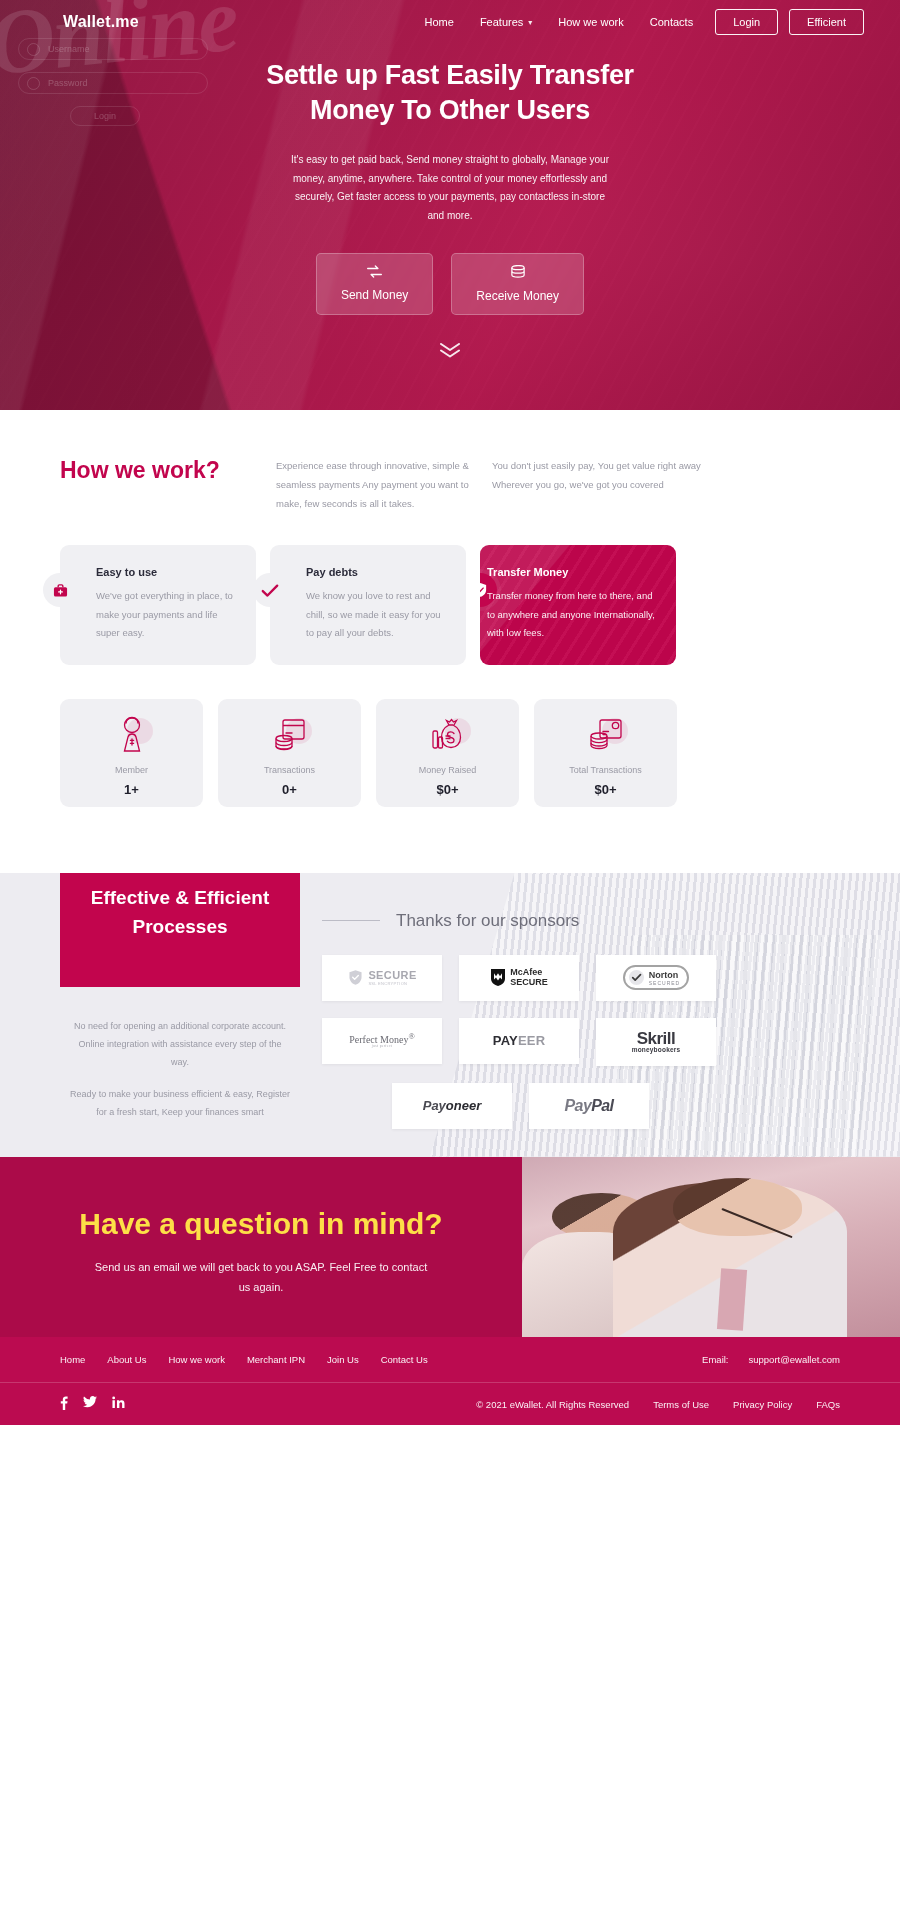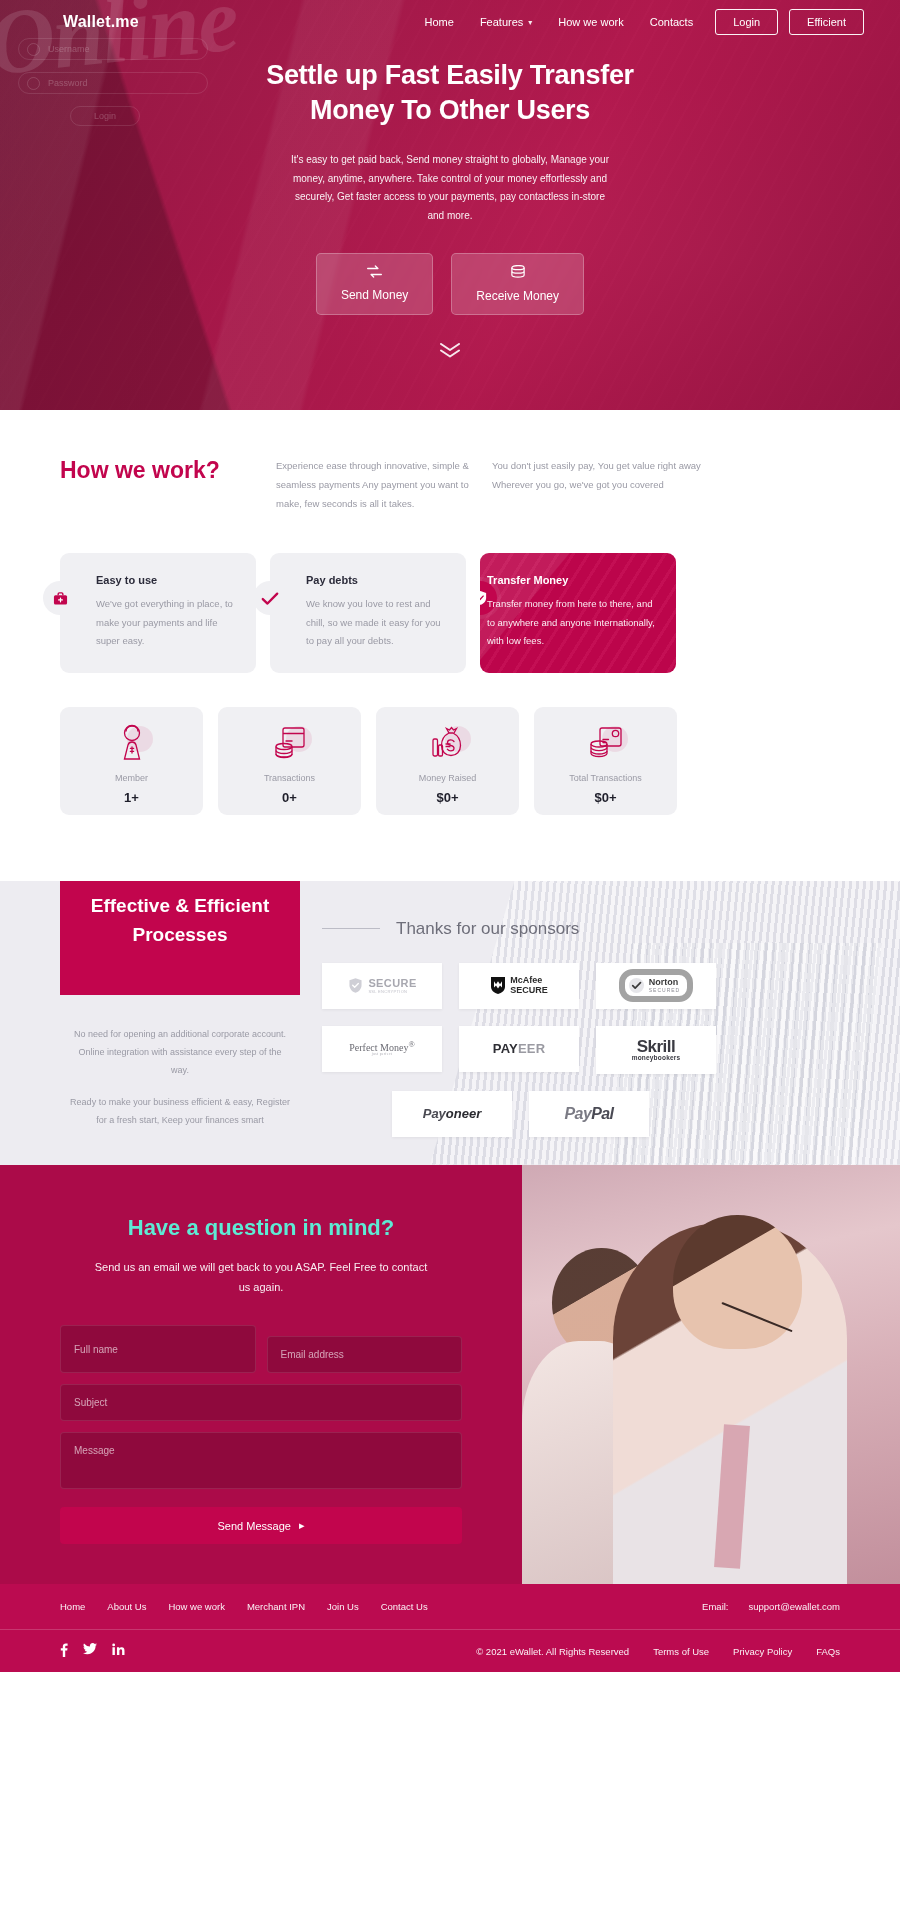--- a/index.html
+++ b/index.html
@@ -127,21 +127,21 @@
     color: #c2054d; font-size: 23px; font-weight: 700; line-height: 1.24;
     width: 212px; flex: none;
   }
   .how-col {
     font-size: 9.5px; color: #9a9aa5; line-height: 2.0;
     width: 212px; flex: none;
   }
   .how-col.second { margin-left: 4px; }
   .how-col.third { margin-left: 4px; }
 
-  .cards { display: flex; gap: 14px; margin-top: 40px; }
+  .cards { display: flex; gap: 14px; margin-top: 32px; }
   .card {
     position: relative;
     background: #f0f0f3; border-radius: 9px;
     padding: 21px 20px 22px 36px;
     width: 196px; min-height: 112px;
   }
   .card.active { background: #c2054d; overflow: hidden; padding-left: 7px; }
   .card.active::before{
     content:"";position:absolute;inset:0;
     background:
@@ -221,40 +221,40 @@
   }
   .sp-card.tall { height: 48px; }
   .sp-row3 { display:flex; gap: 17px; margin-top: 17px; margin-left: 70px; }
   .logo-secure{display:flex;align-items:center;gap:4px;color:#b3b3bb;}
   .logo-secure .lbl{font-size:11px;font-weight:700;color:#a8a8b0;letter-spacing:.4px;line-height:1;}
   .logo-secure .sub{font-size:4px;color:#c2c2ca;letter-spacing:.3px;}
   .logo-mcafee{display:flex;align-items:center;gap:4px;}
   .logo-mcafee .txt{line-height:1.05;}
   .logo-mcafee .t1{font-size:9px;font-weight:700;color:#2b2b2b;}
   .logo-mcafee .t2{font-size:9px;font-weight:700;color:#2b2b2b;}
-  .logo-norton{display:flex;align-items:center;gap:4px;border:6px solid #a3a3a3;border-radius:14px;padding:2px 7px 2px 3px;}
+  .logo-norton{display:flex;align-items:flex-end;gap:4px;border:2px solid #a3a3a3;border-radius:14px;padding:2px 7px 2px 3px;}
   .logo-norton .nt{line-height:1.05;text-align:left;}
   .logo-norton .n1{font-size:9px;font-weight:700;color:#3a3a3a;}
   .logo-norton .n2{font-size:5px;color:#8a8a92;letter-spacing:1px;}
   .logo-pm{font-family:"Liberation Serif",serif;font-size:10px;color:#6a6a72;text-align:center;line-height:1.1;}
   .logo-pm .pmsub{font-size:3.5px;color:#a9a9b1;letter-spacing:.4px;}
   .logo-payeer{font-size:13px;font-weight:700;letter-spacing:.2px;}
   .logo-payeer .a{color:#2e2e34;} .logo-payeer .b{color:#9a9aa2;}
   .logo-skrill{text-align:center;line-height:1;}
   .logo-skrill .s1{font-size:17px;font-weight:700;color:#3a3a42;letter-spacing:-.5px;}
   .logo-skrill .s2{font-size:6.5px;font-weight:700;color:#3a3a42;letter-spacing:.2px;}
   .logo-payoneer{font-size:13px;font-style:italic;color:#4a4a52;font-weight:600;}
   .logo-payoneer em{font-style:italic;color:#2a2a30;}
   .logo-paypal{font-size:16px;font-weight:700;font-style:italic;letter-spacing:-.6px;}
   .logo-paypal .p1{color:#7a7a84;} .logo-paypal .p2{color:#4a4a54;}
 
   
   .contact { display: flex; background: #ab0b49; position: relative; }
   .contact-left { width: 522px; padding: 50px 60px 40px; }
-  .contact h2 { color: #5eead4; font-size: 22px; font-weight: 700; text-align: center; }
+  .contact h2 { color: #fde047; font-size: 30px; font-weight: 700; text-align: center; }
   .contact-sub {
     color: rgba(255,255,255,.93); font-size: 11px; text-align: center;
     line-height: 1.85; margin: 16px auto 0; max-width: 340px;
   }
   .form { margin-top: 28px; }
   .form-row { display: flex; gap: 11px; }
   .fld {
     background: rgba(0,0,0,.16); border: 1px solid rgba(255,255,255,.10);
     border-radius: 4px; color: #fff; font-size: 10px;
     padding: 12px 13px; width: 100%;
@@ -602,32 +602,20 @@
         </div>
       </div>
     </div>
   </section>
 
   <section class="contact">
     <div class="contact-left">
       <h2>Have a question in mind?</h2>
       <p class="contact-sub">Send us an email we will get back to you ASAP. Feel Free to contact us again.</p>
 
-      <form class="form">
-        <div class="form-row">
-          <input class="fld" placeholder="Full name" style="">
-          <input class="fld" placeholder="Email address" style="">
-        </div>
-        <input class="fld" placeholder="Subject" style="">
-        <textarea class="fld" placeholder="Message" style=""></textarea>
-        <button class="send-btn">
-          <span>Send Message</span>
-          <span>▸</span>
-        </button>
-      </form>
     </div>
     <div class="contact-right">
       <div class="cr-head2"></div>
       <div class="cr-body2"></div>
       <div class="cr-person"></div>
       <div class="cr-head"></div>
       <div class="cr-mic"></div>
       <div class="cr-tie"></div>
     </div>
   </section>

